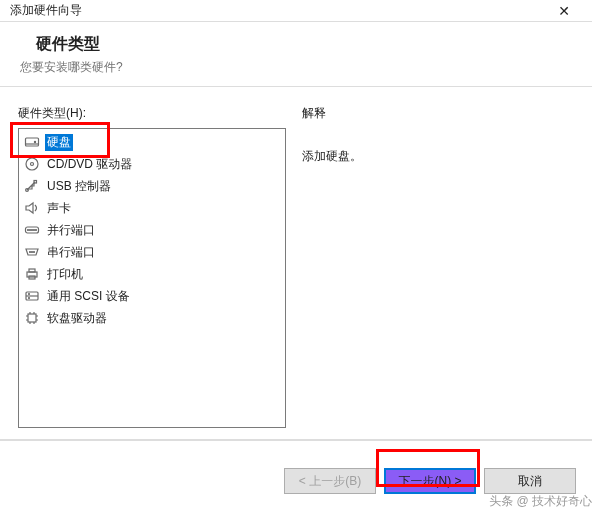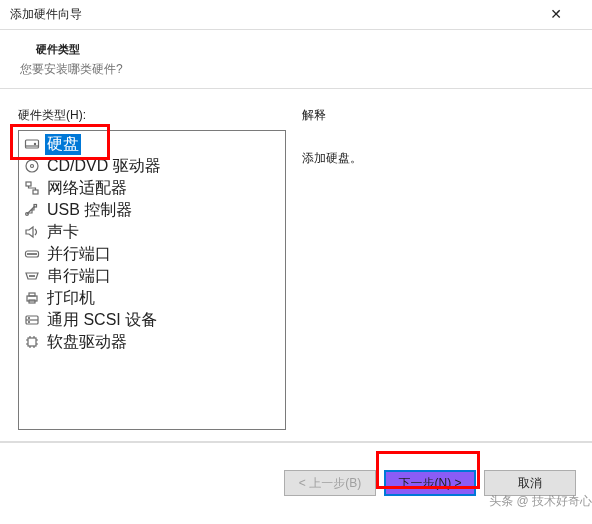--- a/index.html
+++ b/index.html
@@ -5,37 +5,36 @@
     * { box-sizing: border-box; margin: 0; padding: 0; }
     body {
       font-family: "Microsoft YaHei", "Segoe UI", Tahoma, sans-serif;
       font-size: 12px;
       background: #fff;
       width: 592px;
       height: 524px;
       overflow: hidden;
     }
     .titlebar {
-      height: 30px;
+      height: 22px;
       display: flex;
       align-items: center;
-      padding: 0 16px 0 10px;
+      padding: 0 8px 0 10px;
       border-bottom: 1px solid #ddd;
-      font-family: Liberation Serif, serif;
     }
     .titlebar .title { flex: 1; font-size: 12px; color: #222; }
     .titlebar .close {
       width: 40px; height: 28px;
       display: flex; align-items: center; justify-content: center;
       font-size: 14px; color: #222; cursor: default;
     }
     .header {
       padding: 12px 20px 10px 20px;
     }
-    .header h2 { font-size: 11px; font-weight: 700; color: #222; margin: 0 0 4px 16px; }
+    .header h2 { font-size: 16px; font-weight: 700; color: #222; margin: 0 0 4px 16px; }
     .header .sub { font-size: 12px; color: #737373; }
     .divider { border: none; border-top: 1px solid #ddd; margin: 0; }
 
     .body {
       display: flex;
       padding: 18px 18px 0 18px;
       gap: 16px;
       height: 352px;
     }
     .col-left { width: 268px; }
@@ -56,21 +55,21 @@
       overflow: auto;
       padding: 2px 0;
     }
     .item {
       display: flex; align-items: center;
       height: 22px; padding: 0 4px;
       gap: 4px;
       cursor: default;
     }
     .item .icon { width: 18px; display: flex; justify-content: center; color: #6a6a6a; }
-    .item .txt { font-size: 16px; color: #222; white-space: nowrap; padding: 0 2px; }
+    .item .txt { font-size: 12px; color: #222; white-space: nowrap; padding: 0 2px; }
     .item.selected .txt { background: #0078d7; color: #fff; }
 
     .desc { font-size: 12px; color: #222; margin-top: 26px; }
 
     .footer {
       height: 54px;
       border-top: 1px solid #ddd;
       display: flex;
       justify-content: flex-end;
       align-items: flex-end;
@@ -143,30 +142,20 @@
               <svg width="16" height="16" viewBox="0 0 16 16" fill="none" stroke="#6a6a6a" stroke-width="1.2">
                 <circle cx="8" cy="8" r="6"></circle>
                 <circle cx="8" cy="8" r="1.5"></circle>
               </svg>
             </span>
             <span class="txt">CD/DVD 驱动器</span>
           </div>
           <div class="item">
             <span class="icon">
               <svg width="16" height="16" viewBox="0 0 16 16" fill="none" stroke="#6a6a6a" stroke-width="1.2">
-                <rect x="2" y="2" width="5" height="4"></rect>
-                <rect x="9" y="10" width="5" height="4"></rect>
-                <path d="M4.5 6 V8 H11.5 V10"></path>
-              </svg>
-            </span>
-            <span class="txt">网络适配器</span>
-          </div>
-          <div class="item">
-            <span class="icon">
-              <svg width="16" height="16" viewBox="0 0 16 16" fill="none" stroke="#6a6a6a" stroke-width="1.2">
                 <circle cx="3" cy="12" r="1.4"></circle>
                 <path d="M3 12 L11 4"></path>
                 <path d="M7 8 L10 8 L10 5"></path>
                 <path d="M8 7 L8 11 L5 11"></path>
                 <rect x="10" y="2.5" width="2.5" height="2.5"></rect>
               </svg>
             </span>
             <span class="txt">USB 控制器</span>
           </div>
           <div class="item">

